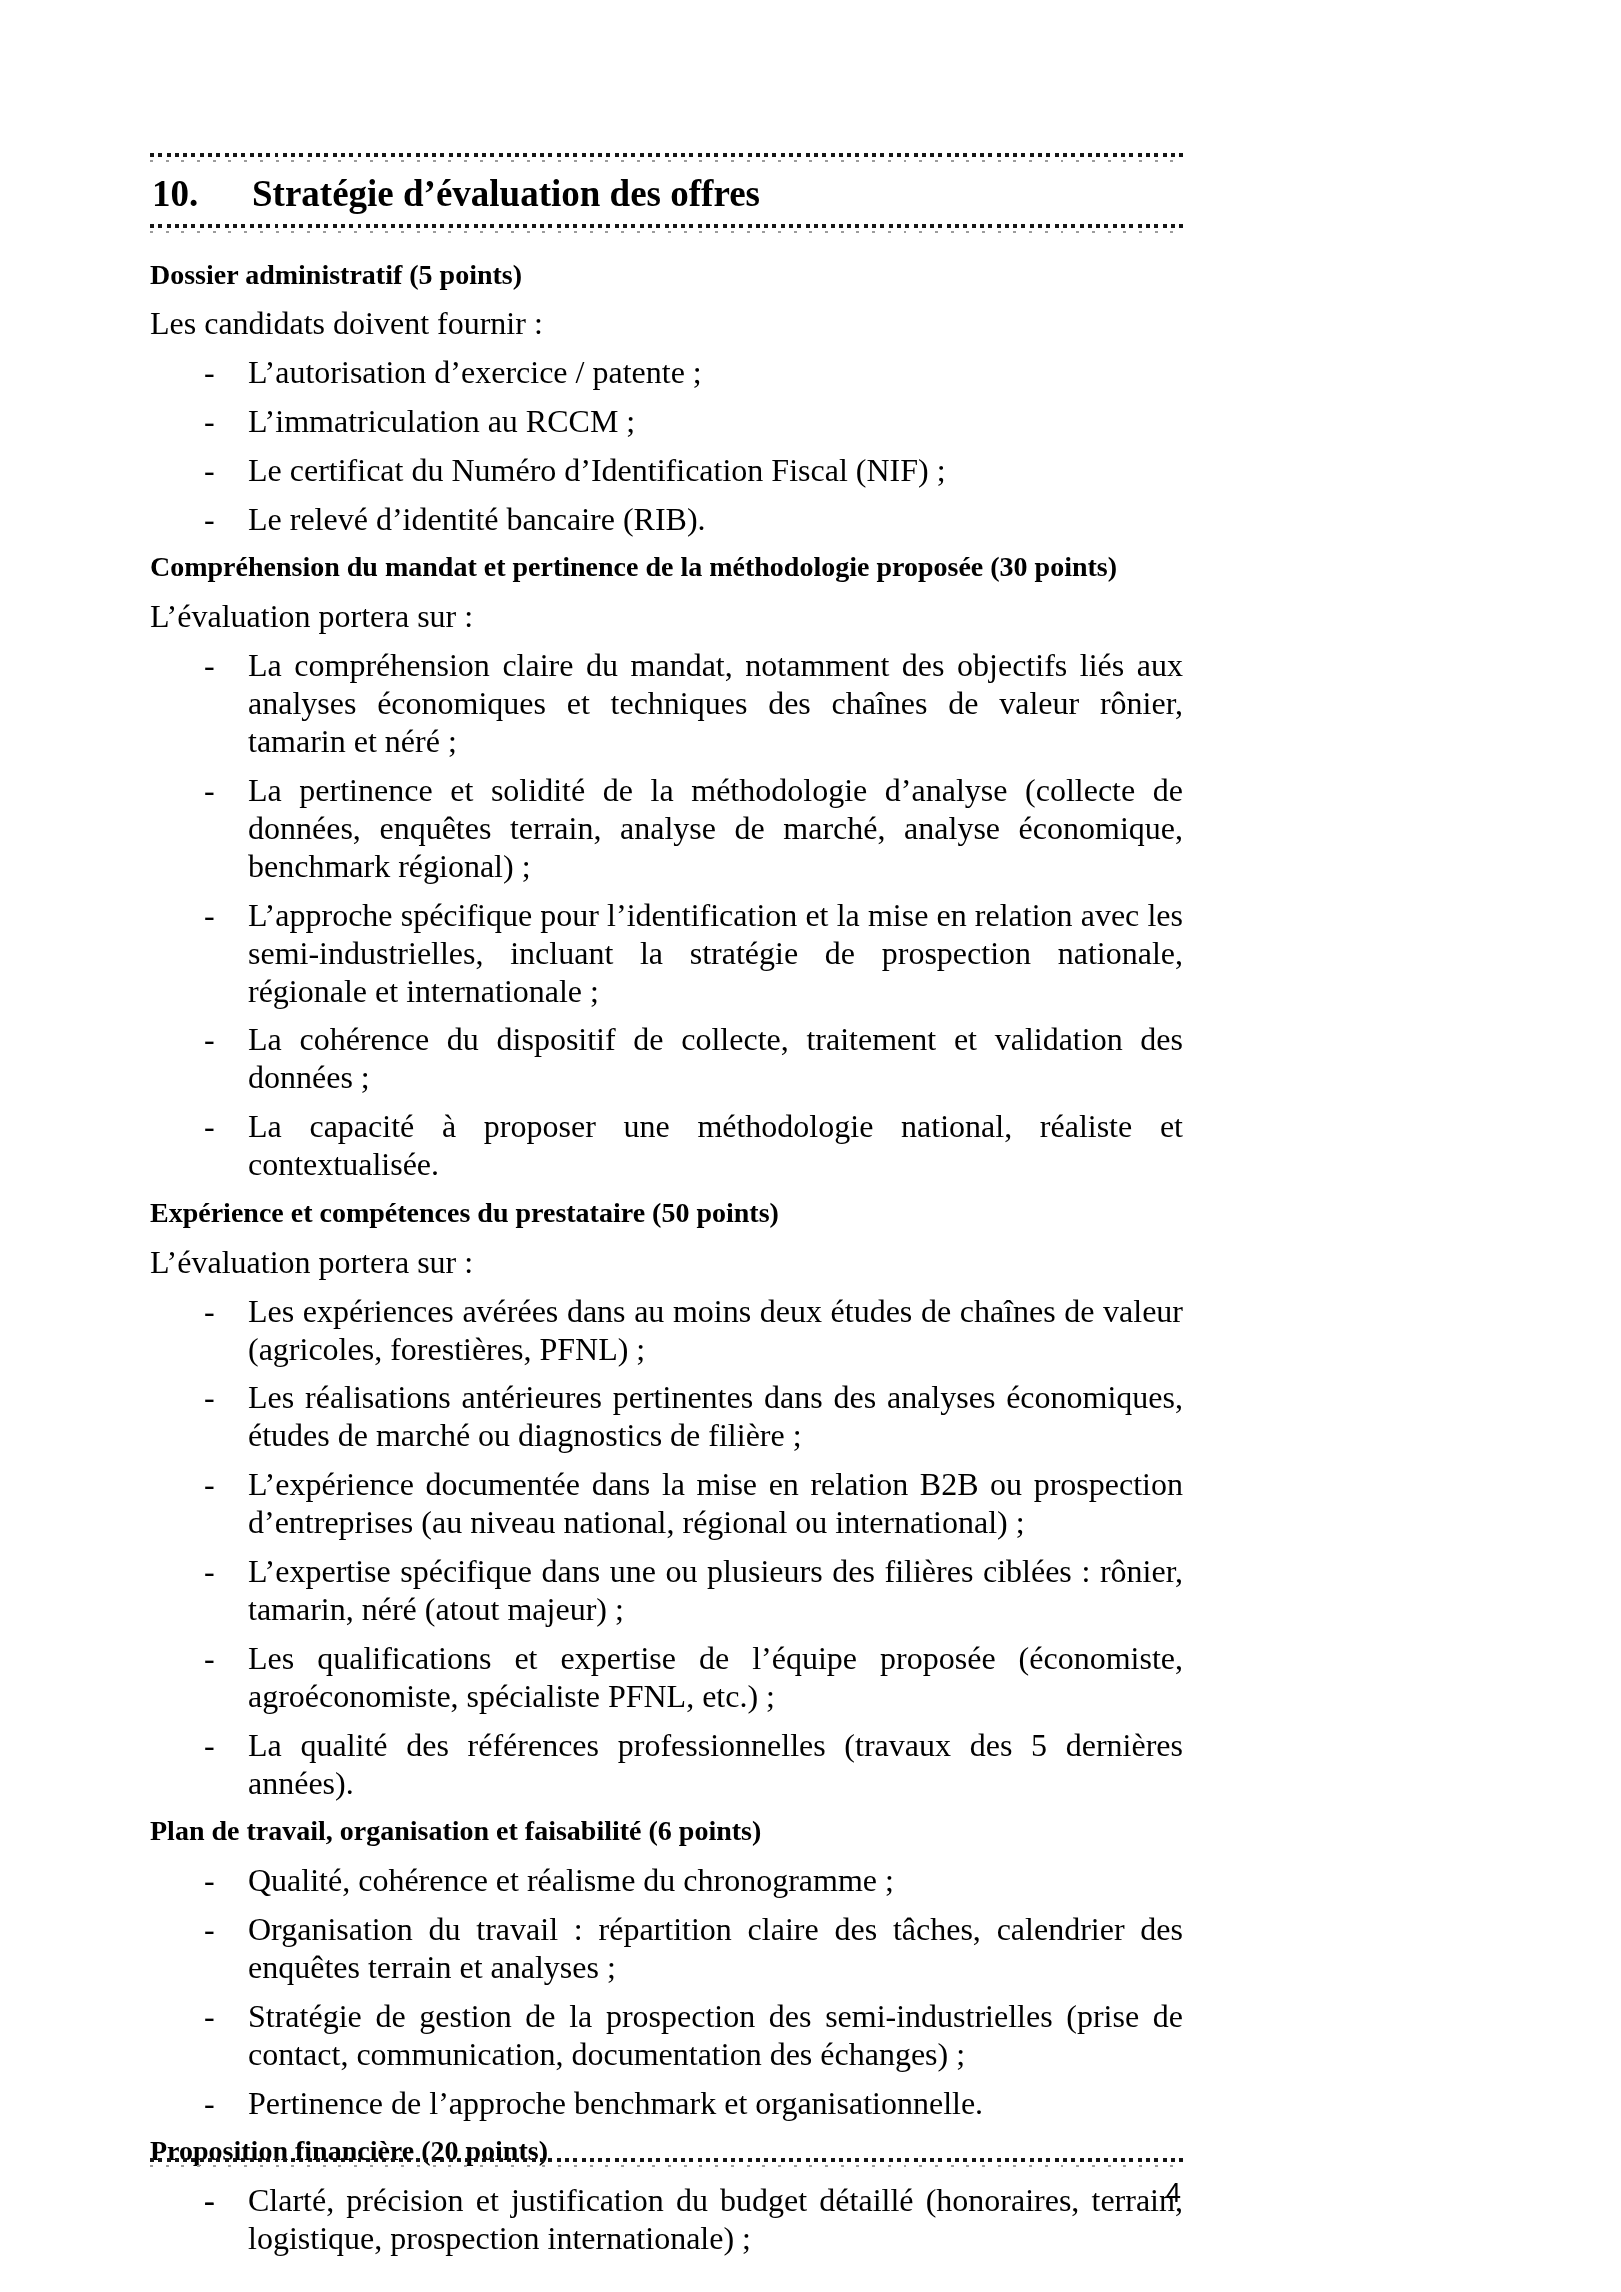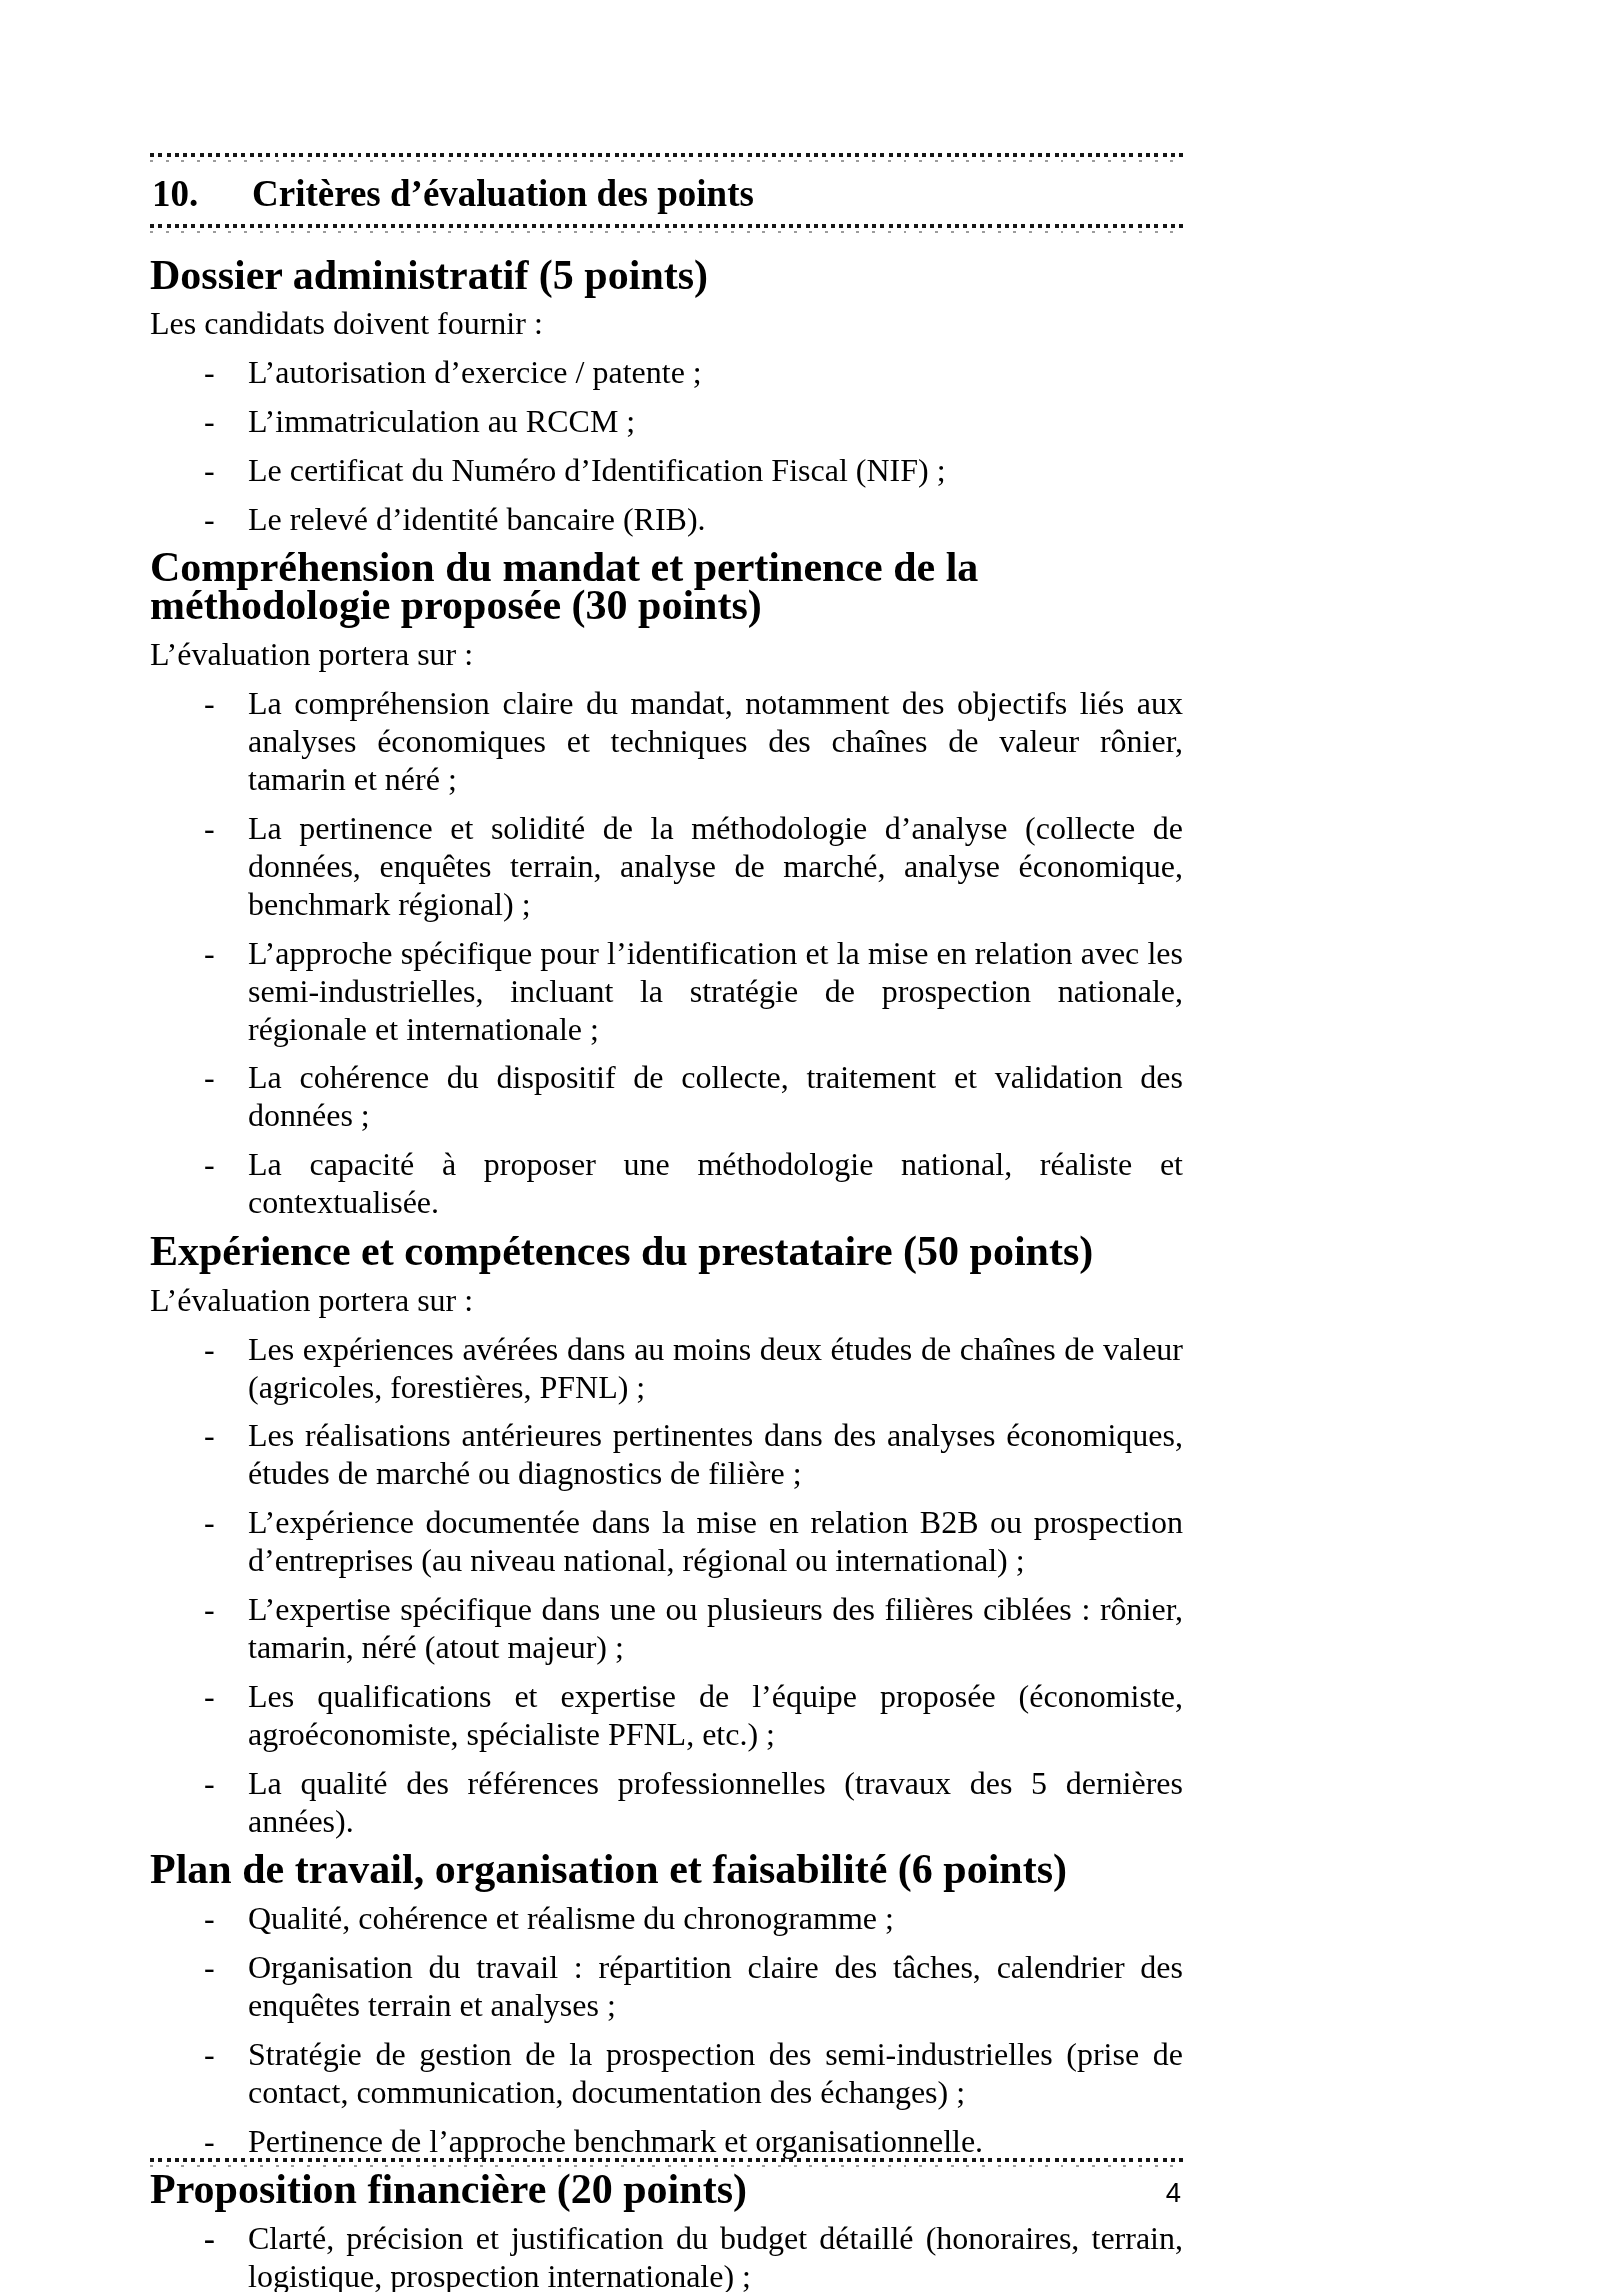--- a/index.html
+++ b/index.html
@@ -24,21 +24,21 @@
   .title-row {
     display: flex;
     margin: 8.8px 0 7.8px 2px;
     font-size: 37px;
     line-height: 46px;
     font-weight: bold;
   }
   .sec-num { width: 100px; flex: 0 0 auto; }
 
   main { margin-top: 22.5px; }
-  h2 { font-size: 42px; line-height: 38px; font-weight: bold; margin: 0 0 10.8px 0; }
+  h2 { font-size: 28px; line-height: 38px; font-weight: bold; margin: 0 0 10.8px 0; }
   p.intro { margin: 0 0 10.8px 0; }
   ul.dash-list { list-style: none; margin: 0; padding: 0; }
   ul.dash-list li {
     position: relative;
     padding-left: 98px;
     margin: 0 0 10.8px 0;
     text-align: justify;
   }
   ul.dash-list .dash { position: absolute; left: 54px; }
 
@@ -57,21 +57,21 @@
 
 <div class="page">
 
   <header>
     <div class="dotline">
       <div class="dot-main"></div>
       <div class="dot-faint"></div>
     </div>
     <h1 class="title-row">
       <span class="sec-num">10.</span>
-      <span class="sec-title">Critères d’évaluation des points</span>
+      <span class="sec-title">Stratégie d’évaluation des offres</span>
     </h1>
     <div class="dotline">
       <div class="dot-main"></div>
       <div class="dot-faint"></div>
     </div>
   </header>
 
   <main>
 
     <section>

